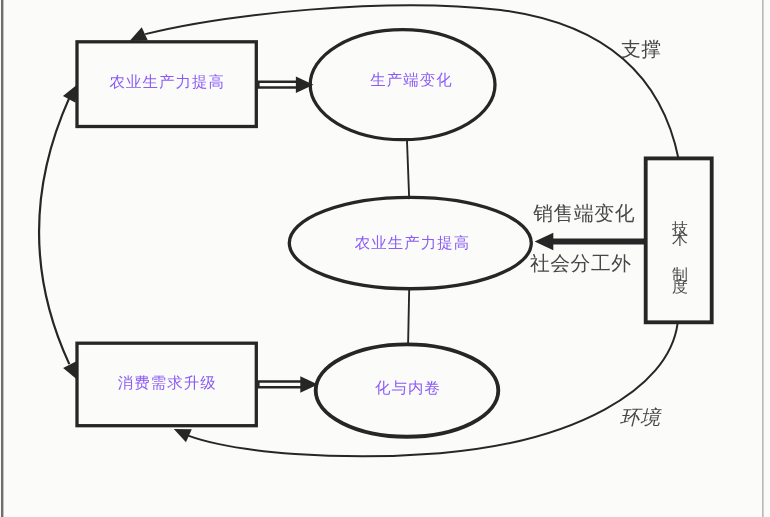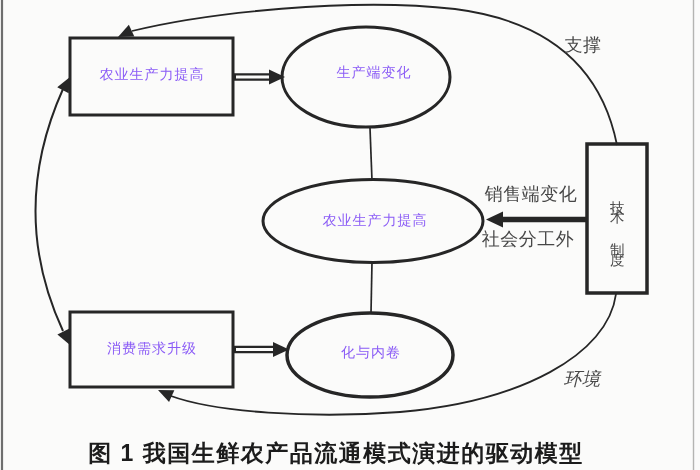--- a/index.html
+++ b/index.html
@@ -121,15 +121,14 @@
   <div class="lbl" style="left:375px; top:220px;">农业生产力提高</div>
   <div class="lbl" style="left:152px; top:348px;text-align:center;">消费需求升级</div>
   <div class="lbl" style="left:371px; top:352px;">化与内卷</div>
   <div class="vertical-lbl" style="left:617px; top:219px;">技术、制度</div>
 
   <div class="edge-lbl" style="left:583px; top:45px;">支撑</div>
   <div class="edge-lbl" style="left:531px; top:194px;">销售端变化</div>
   <div class="edge-lbl" style="left:528px; top:239px;">社会分工外</div>
   <div class="edge-lbl" style="left:582px; top:379px;font-style:italic;">环境</div>
 
-  <div class="caption">图 1 我国生鲜农产品流通模式演进的驱动模型</div>
 
 </div>
 
 </body></html>

